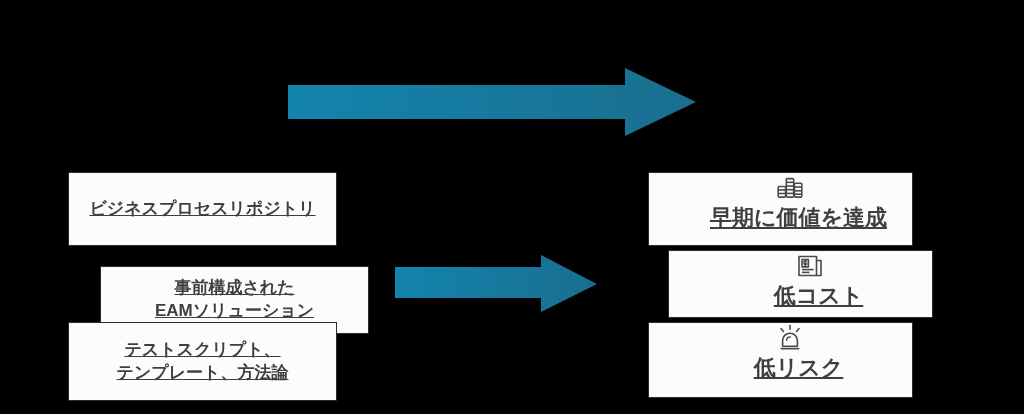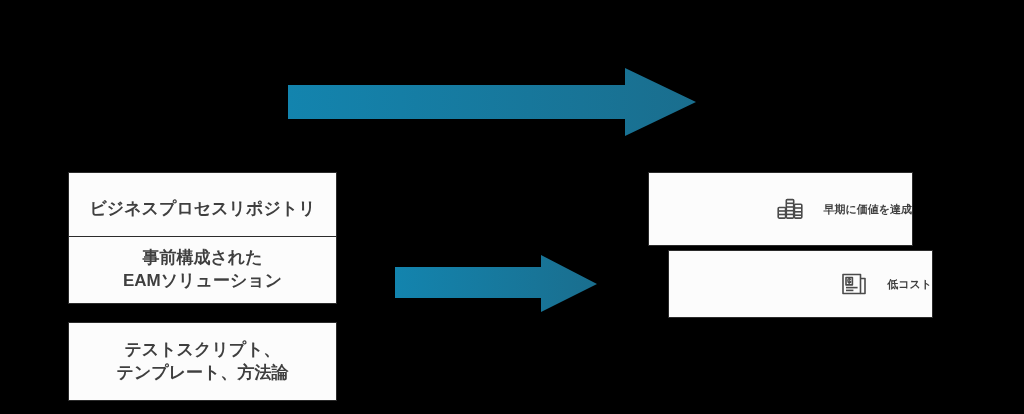--- a/index.html
+++ b/index.html
@@ -25,40 +25,42 @@
   .box {
     position: absolute;
     background: #FCFCFC;
     border: 1px solid #2B2B2B;
     box-sizing: border-box;
     display: flex;
     align-items: center;
     justify-content: center;
     color: #3F3F3F;
     font-weight: bold;
+    text-decoration: underline;
   }
 
   .box-left {
     left: 68px;
     width: 269px;
     text-align: center;
     font-size: 17px;
     line-height: 1.35;
     padding: 4px 10px;
   }
   .left-1 { top: 172px;  height: 74px; }
-  .left-2 { top: 236px;  height: 68px; }
+  .left-2 { top: 266px;  height: 68px; margin-left: 32px; }
   .left-3 { top: 322px;  height: 79px; }
 
   .box-right {
     left: 648px;
     width: 265px;
-    justify-content: flex-end;
+    justify-content: flex-start;
     padding-left: 18px;
-    font-size: 11px;
+    font-size: 22px;
+    flex-direction: column;
   }
   .right-1 { top: 172px;  height: 74px; }
   .right-2 { top: 250px;  height: 68px; margin-left: 20px; }
   .right-3 { top: 322px;  height: 76px; }
 
   .box-label { white-space: pre-line; }
   .box-right .box-label { margin-left: 18px; }
 
   .icon-wrap {
     width: 30px;
@@ -159,14 +161,33 @@
           <path d="M11.8 10.8 a1.5 1.5 0 0 0 -3 0.6 a1.5 1.5 0 0 0 3 0.6 a1.5 1.5 0 0 1 -3 0.6" stroke-width="1.2"></path>
 
           <line x1="7" y1="18.6" x2="18.6" y2="18.6"></line>
           <line x1="7" y1="21.4" x2="14.4" y2="21.4"></line>
         </g>
       </svg>
     </span>
     <span class="box-label">低コスト</span>
   </div>
 
+  <div class="box box-right right-3">
+    <span class="icon-wrap">
+      <svg viewBox="0 0 30 30" width="30" height="30" aria-hidden="true">
+        <g fill="none" stroke="#4A4A4A" stroke-width="1.6" stroke-linecap="round">
+
+          <path d="M7.6 23.2 V17.6 a7.4 7.4 0 0 1 14.8 0 V23.2 Z" stroke-linejoin="round"></path>
+
+          <path d="M11.6 17.4 a3.6 3.6 0 0 1 3.6 -3.4" stroke-width="1.3"></path>
+
+          <line x1="6.2" y1="25.6" x2="23.8" y2="25.6"></line>
+
+          <line x1="15" y1="6.2" x2="15" y2="2.6"></line>
+          <line x1="8.4" y1="8.4" x2="6.0" y2="5.6"></line>
+          <line x1="21.6" y1="8.4" x2="24.0" y2="5.6"></line>
+        </g>
+      </svg>
+    </span>
+    <span class="box-label">低リスク</span>
+  </div>
 
 </div>
 
 </body></html>

